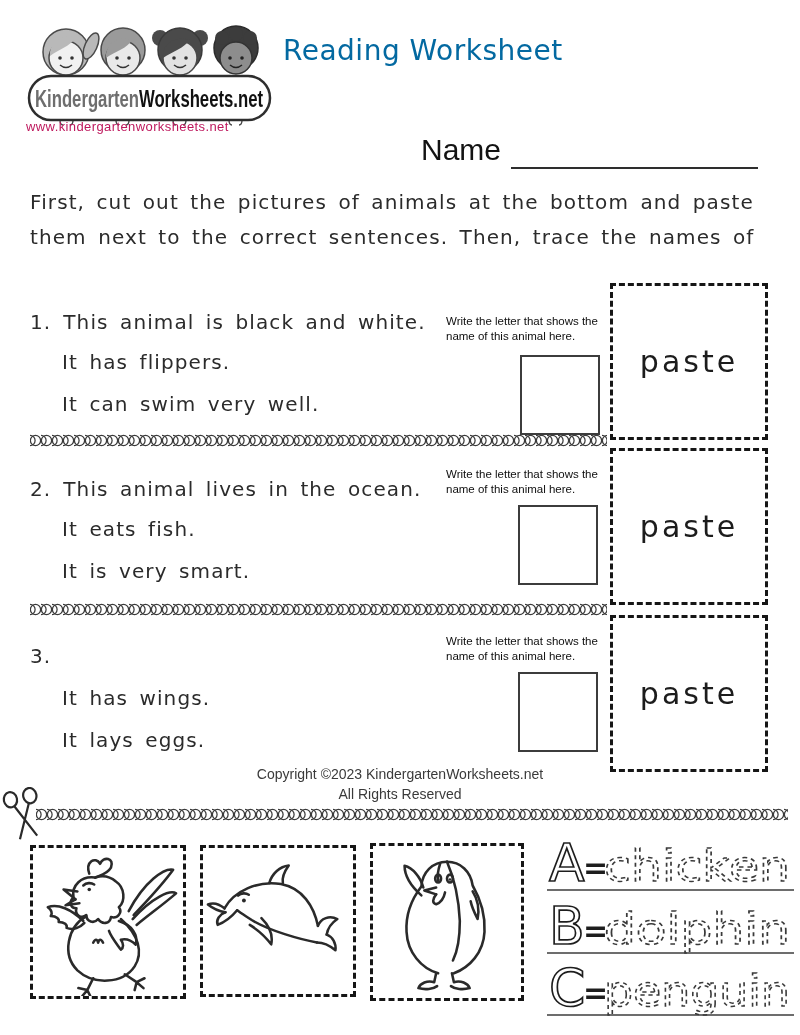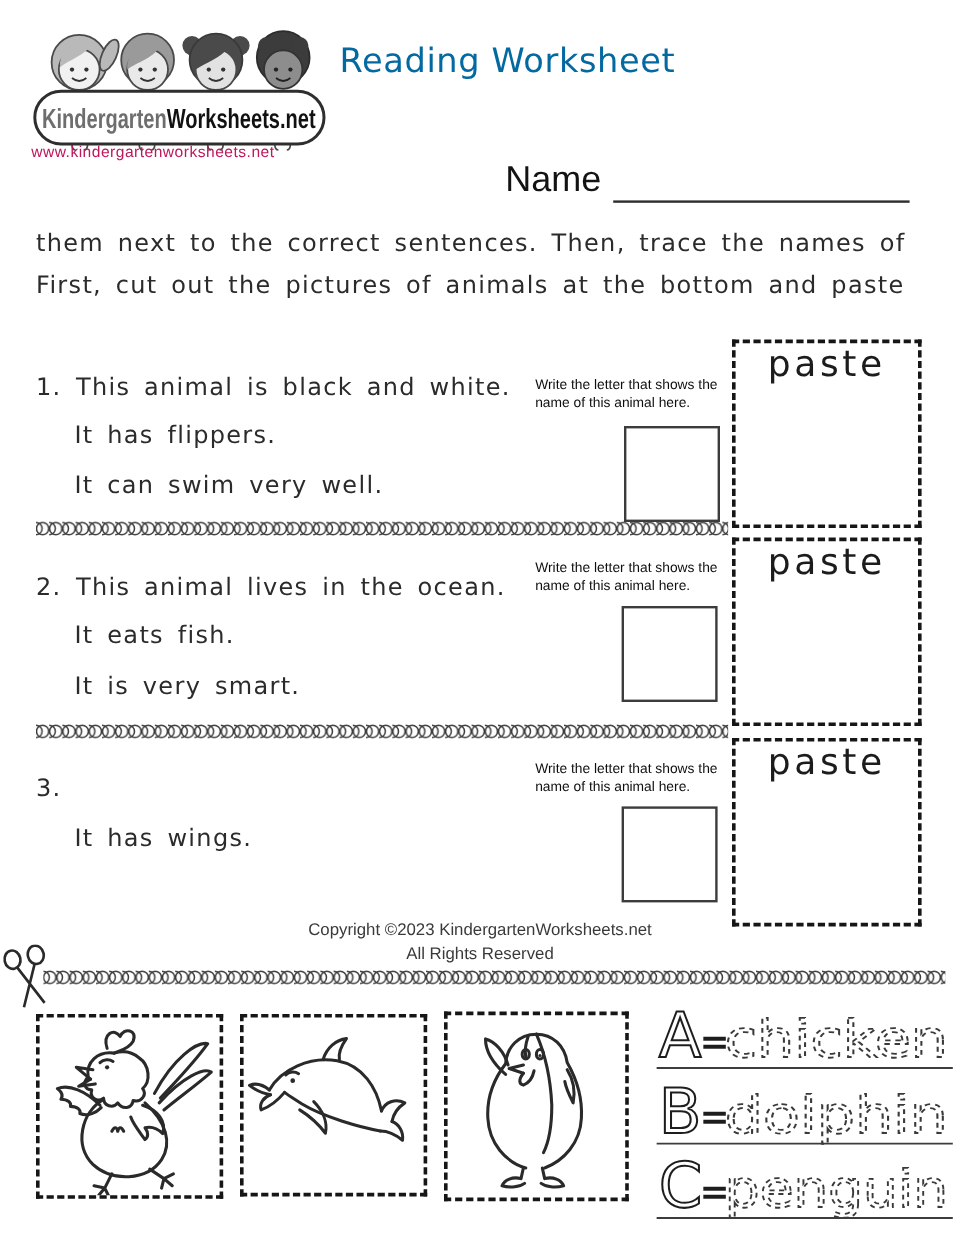--- a/index.html
+++ b/index.html
@@ -23,21 +23,21 @@
   .q-num{margin-right:12px}
   .q1-l1{left:30px;top:310px}.q1-l2{left:62px;top:350px}.q1-l3{left:62px;top:392px}
   .q2-l1{left:30px;top:477px}.q2-l2{left:62px;top:517px}.q2-l3{left:62px;top:559px}
   .q3-l1{left:30px;top:644px}.q3-l2{left:62px;top:686px}.q3-l3{left:62px;top:728px}
 
   
   .box-label{width:168px;font-size:11.5px;line-height:1.32;color:#0e0e0e;font-family:"Liberation Sans",sans-serif}
   .lab1{left:446px;top:314px}.lab2{left:446px;top:467px}.lab3{left:446px;top:634px}
   .write-box{width:80px;height:80px;border:2px solid #3c3c3c;background:#fff}
   .wb1{left:520px;top:355px}.wb2{left:518px;top:505px}.wb3{left:518px;top:672px}
-  .paste-box{width:158px;height:157px;border:3px dashed #161616;display:flex;align-items:flex-start;justify-content:center;background:#fff}
+  .paste-box{width:158px;height:157px;border:3px dashed #161616;display:flex;align-items:center;justify-content:center;background:#fff}
   .pb1{left:610px;top:283px}.pb2{left:610px;top:448px}.pb3{left:610px;top:615px}
   .paste-label{font-size:30px;letter-spacing:3px;color:#1c1c1c}
 
   
   .divider{left:30px;width:577px;height:17px}
   .dv1{top:432px}.dv2{top:601px}
   .cutline{left:36px;top:806px;width:752px;height:17px}
   .scissors{left:2px;top:787px}
 
   
@@ -129,22 +129,22 @@
     <text x="123" y="87" text-anchor="middle" font-family="Liberation Sans, sans-serif" font-weight="bold" font-size="23" textLength="228" lengthAdjust="spacingAndGlyphs"><tspan fill="#6e6e6e">Kindergarten</tspan><tspan fill="#111111">Worksheets.net</tspan></text>
   </svg>
   <div class="abs logo-url">www.kindergartenworksheets.net</div>
 
   <h1 class="abs title">Reading Worksheet</h1>
 
   <span class="abs name-label">Name</span>
   <span class="abs name-line"></span>
 
   <div class="abs instructions">
+    <div>First, cut out the pictures of animals at the bottom and paste</div>
     <div>them next to the correct sentences. Then, trace the names of</div>
-    <div>First, cut out the pictures of animals at the bottom and paste</div>
   </div>
 
   <div class="abs sentence q1-l1">
       <span class="q-num">1.</span>
       <span>This animal is black and white.</span>
     </div>
   <div class="abs sentence q1-l2">It has flippers.</div>
   <div class="abs sentence q1-l3">It can swim very well.</div>
   <div class="abs box-label lab1">Write the letter that shows the name of this animal here.</div>
   <div class="abs write-box wb1"></div>
@@ -169,20 +169,21 @@
     </div>
 
   <svg class="abs divider dv2">
       <rect width="100%" height="100%" fill="url(#chainpat)"></rect>
     </svg>
 
   <div class="abs sentence q3-l1">
       <span class="q-num">3.</span>
     </div>
   <div class="abs sentence q3-l2">It has wings.</div>
+  <div class="abs sentence q3-l3">It lays eggs.</div>
   <div class="abs box-label lab3">Write the letter that shows the name of this animal here.</div>
   <div class="abs write-box wb3"></div>
   <div class="abs paste-box pb3">
       <span class="paste-label">paste</span>
     </div>
 
   <div class="abs copy1">Copyright ©2023 KindergartenWorksheets.net</div>
   <div class="abs copy2">All Rights Reserved</div>
 
   <svg class="abs scissors" width="44" height="58" viewBox="0 0 40 52">

